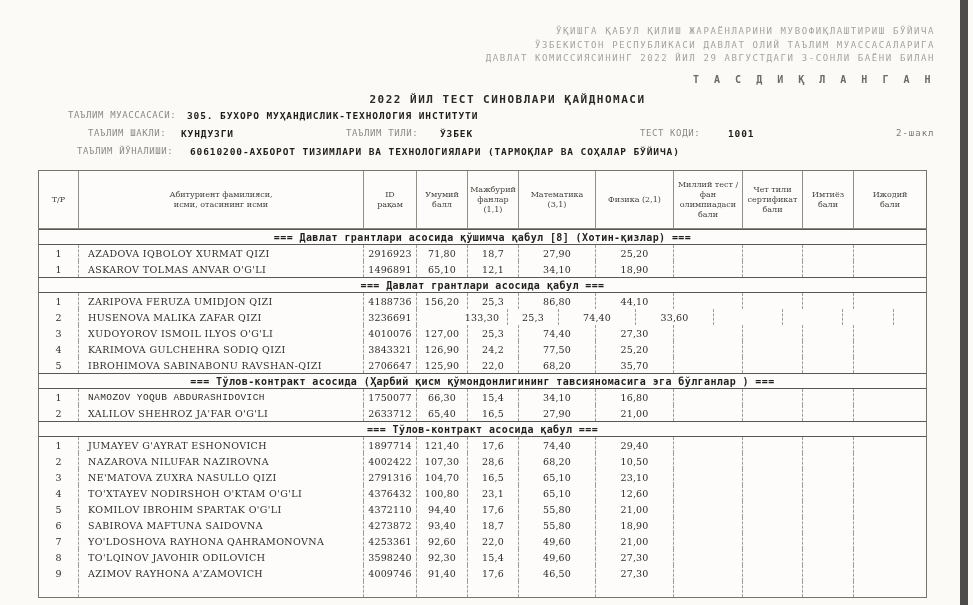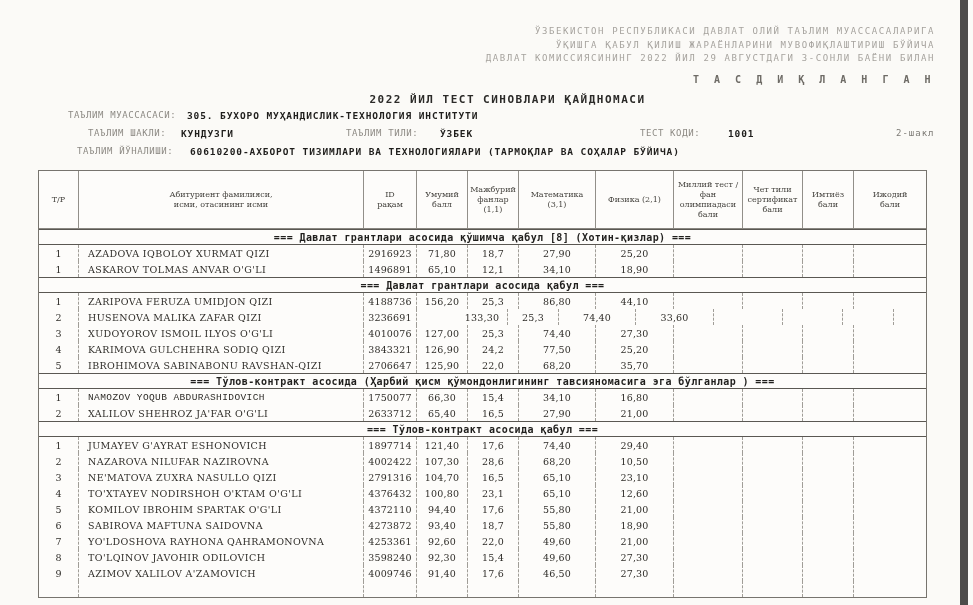--- a/index.html
+++ b/index.html
@@ -61,22 +61,22 @@
 
   
   .edge-bar{position:absolute;top:0;bottom:0;right:5px;width:8px;background:#4d4c4a;}
 </style>
 </head>
 <body>
 
 <div class="page">
 
   <div class="approval">
+    <div>ЎҚИШГА ҚАБУЛ ҚИЛИШ ЖАРАЁНЛАРИНИ МУВОФИҚЛАШТИРИШ БЎЙИЧА</div>
     <div>ЎЗБЕКИСТОН РЕСПУБЛИКАСИ ДАВЛАТ ОЛИЙ ТАЪЛИМ МУАССАСАЛАРИГА</div>
-    <div>ЎҚИШГА ҚАБУЛ ҚИЛИШ ЖАРАЁНЛАРИНИ МУВОФИҚЛАШТИРИШ БЎЙИЧА</div>
     <div>ДАВЛАТ КОМИССИЯСИНИНГ 2022 ЙИЛ 29 АВГУСТДАГИ 3-СОНЛИ БАЁНИ БИЛАН</div>
     <div class="approved">Т А С Д И Қ Л А Н Г А Н</div>
   </div>
 
   <div class="doc-title">2022 ЙИЛ ТЕСТ СИНОВЛАРИ ҚАЙДНОМАСИ</div>
 
   <div class="meta m1">
     <span class="mlabel">ТАЪЛИМ МУАССАСАСИ:</span>
     <span class="mvalue">305. БУХОРО МУҲАНДИСЛИК-ТЕХНОЛОГИЯ ИНСТИТУТИ</span>
   </div>
@@ -343,21 +343,21 @@
           <div class="td" style="width: 51px;">15,4</div>
           <div class="td" style="width: 77px;">49,60</div>
           <div class="td" style="width: 78px;">27,30</div>
           <div class="td" style="width: 69px;"></div>
           <div class="td" style="width: 60px;"></div>
           <div class="td" style="width: 51px;"></div>
           <div class="td" style="width: 74px;"></div>
         </div>
         <div class="trow">
           <div class="td" style="width: 40px;">9</div>
-          <div class="td name" style="width: 285px;">AZIMOV XALILOV A'ZAMOVICH</div>
+          <div class="td name" style="width: 285px;">AZIMOV RAYHONA A'ZAMOVICH</div>
           <div class="td" style="width: 53px;">4009746</div>
           <div class="td" style="width: 51px;">91,40</div>
           <div class="td" style="width: 51px;">17,6</div>
           <div class="td" style="width: 77px;">46,50</div>
           <div class="td" style="width: 78px;">27,30</div>
           <div class="td" style="width: 69px;"></div>
           <div class="td" style="width: 60px;"></div>
           <div class="td" style="width: 51px;"></div>
           <div class="td" style="width: 74px;"></div>
         </div>

